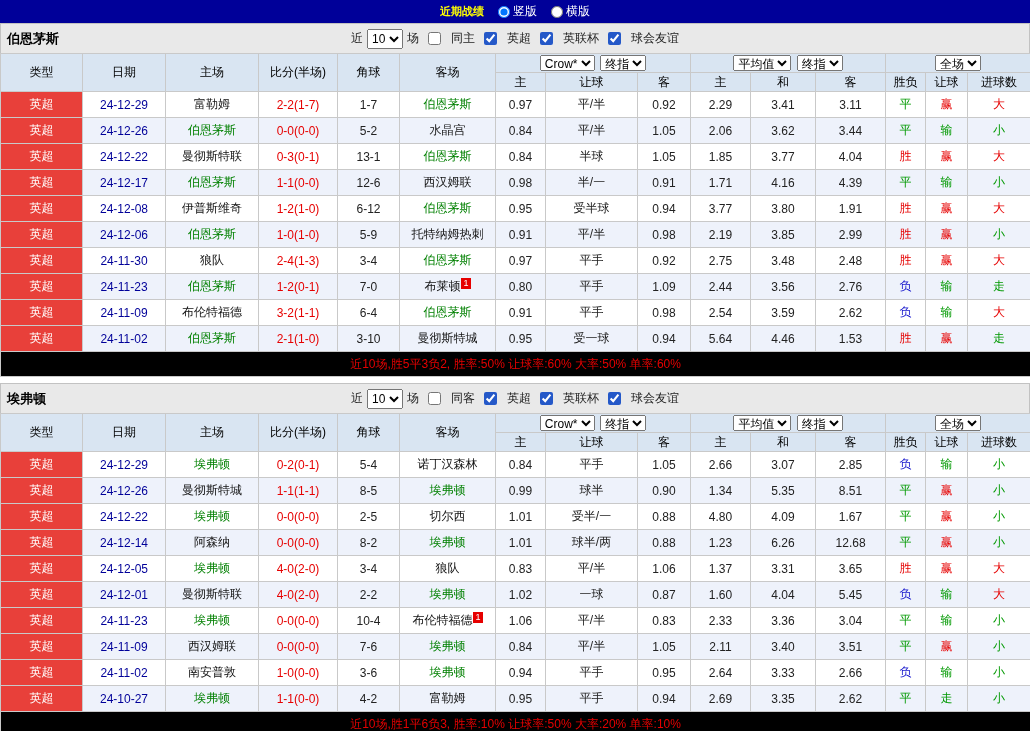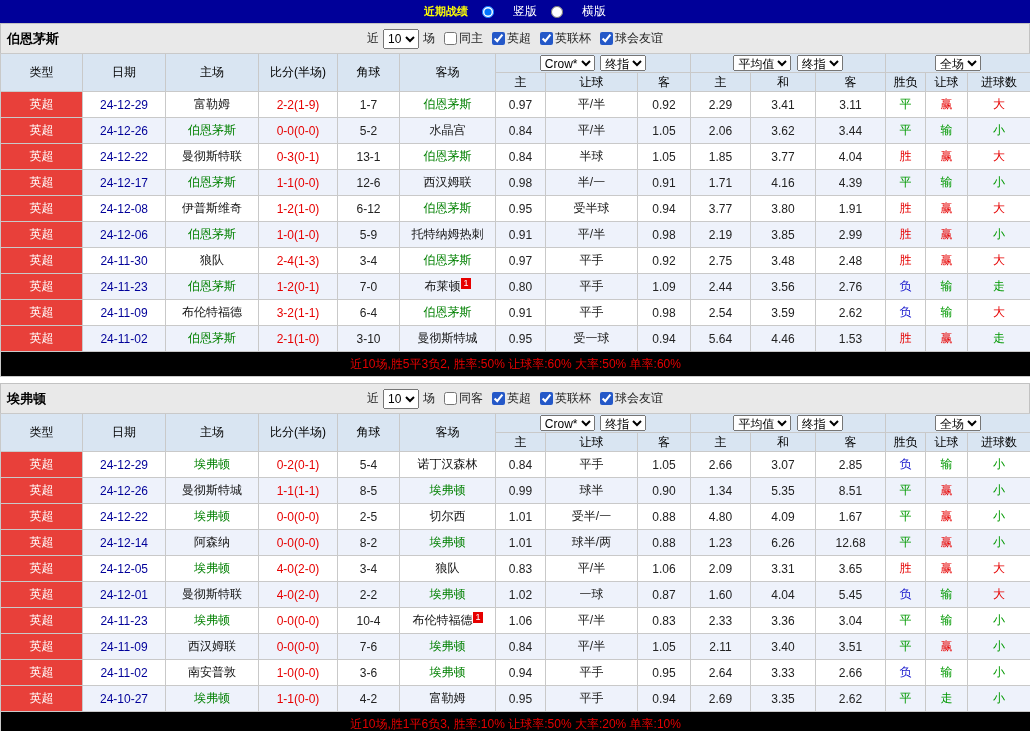--- a/index.html
+++ b/index.html
@@ -12,38 +12,38 @@
   }
   .topbar {
     height: 23px;
     background: var(--topbar_bg, #000099);
     display: flex;
     align-items: center;
     justify-content: center;
     gap: 14px;
   }
   .topbar .title { color: var(--title, #ffff00); font-weight: bold; font-size: 11px; }
-  .topbar label { color: #fff; display: inline-flex; align-items: center; gap: 19px; cursor: pointer; }
+  .topbar label { color: #fff; display: inline-flex; align-items: center; gap: 3px; cursor: pointer; }
   .topbar input[type=radio] { width: 12px; height: 12px; margin: 0; }
 
   .section { margin-bottom: 6px; }
   .controls {
     position: relative;
     height: 30px;
     background: var(--controls_bg, #e9e9e9);
     border: 1px solid #c2c2c2;
     border-bottom: none;
     display: flex;
     align-items: center;
     justify-content: center;
     gap: 4px;
   }
   .controls .team { position: absolute; left: 6px; font-weight: bold; font-size: 13px; color: #000; }
   .controls select { height: 20px; font-size: 12px; }
-  .controls label { display: inline-flex; align-items: center; gap: 1px; cursor: pointer; }
+  .controls label { display: inline-flex; align-items: center; gap: 9px; cursor: pointer; }
   .controls input[type=checkbox] { width: 13px; height: 13px; accent-color: #2458c8; margin: 0 1px 0 5px; }
 
   table { width: 1030px; border-collapse: collapse; table-layout: fixed; text-align: center; }
   th, td { border: 1px solid #c9c9c9; height: 26px; overflow: hidden; white-space: nowrap; }
   thead th { background: var(--header_bg, #d9e5f2); font-weight: normal; height: 19px; color: #000; }
   thead select { height: 16px; font-size: 12px; margin: 0 1px; vertical-align: middle; }
 
   tbody tr:nth-child(even) td:not(.type) { background: var(--row_alt_bg, #eef2fb); }
   td.type { background: var(--league_bg, #e8403a); color: #fff; }
   td.date { color: var(--date, #000099); }
@@ -153,21 +153,21 @@
         <th>胜负</th>
         <th>让球</th>
         <th>进球数</th>
       </tr>
     </thead>
     <tbody>
         <tr>
           <td class="type">英超</td>
           <td class="date">24-12-29</td>
           <td class="team">富勒姆</td>
-          <td class="score">2-2(1-9)</td>
+          <td class="score">2-2(1-7)</td>
           <td class="num">1-7</td>
           <td class="team focus">伯恩茅斯</td>
           <td class="num">0.97</td>
           <td class="num">平/半</td>
           <td class="num">0.92</td>
           <td class="num">2.29</td>
           <td class="num">3.41</td>
           <td class="num">3.11</td>
           <td class="res c-green">平</td>
           <td class="res c-red">赢</td>
@@ -480,21 +480,21 @@
         <tr>
           <td class="type">英超</td>
           <td class="date">24-12-05</td>
           <td class="team focus">埃弗顿</td>
           <td class="score">4-0(2-0)</td>
           <td class="num">3-4</td>
           <td class="team">狼队</td>
           <td class="num">0.83</td>
           <td class="num">平/半</td>
           <td class="num">1.06</td>
-          <td class="num">2.09</td>
+          <td class="num">1.37</td>
           <td class="num">3.31</td>
           <td class="num">3.65</td>
           <td class="res c-red">胜</td>
           <td class="res c-red">赢</td>
           <td class="res c-red">大</td>
         </tr>
         <tr>
           <td class="type">英超</td>
           <td class="date">24-12-01</td>
           <td class="team">曼彻斯特联</td>

